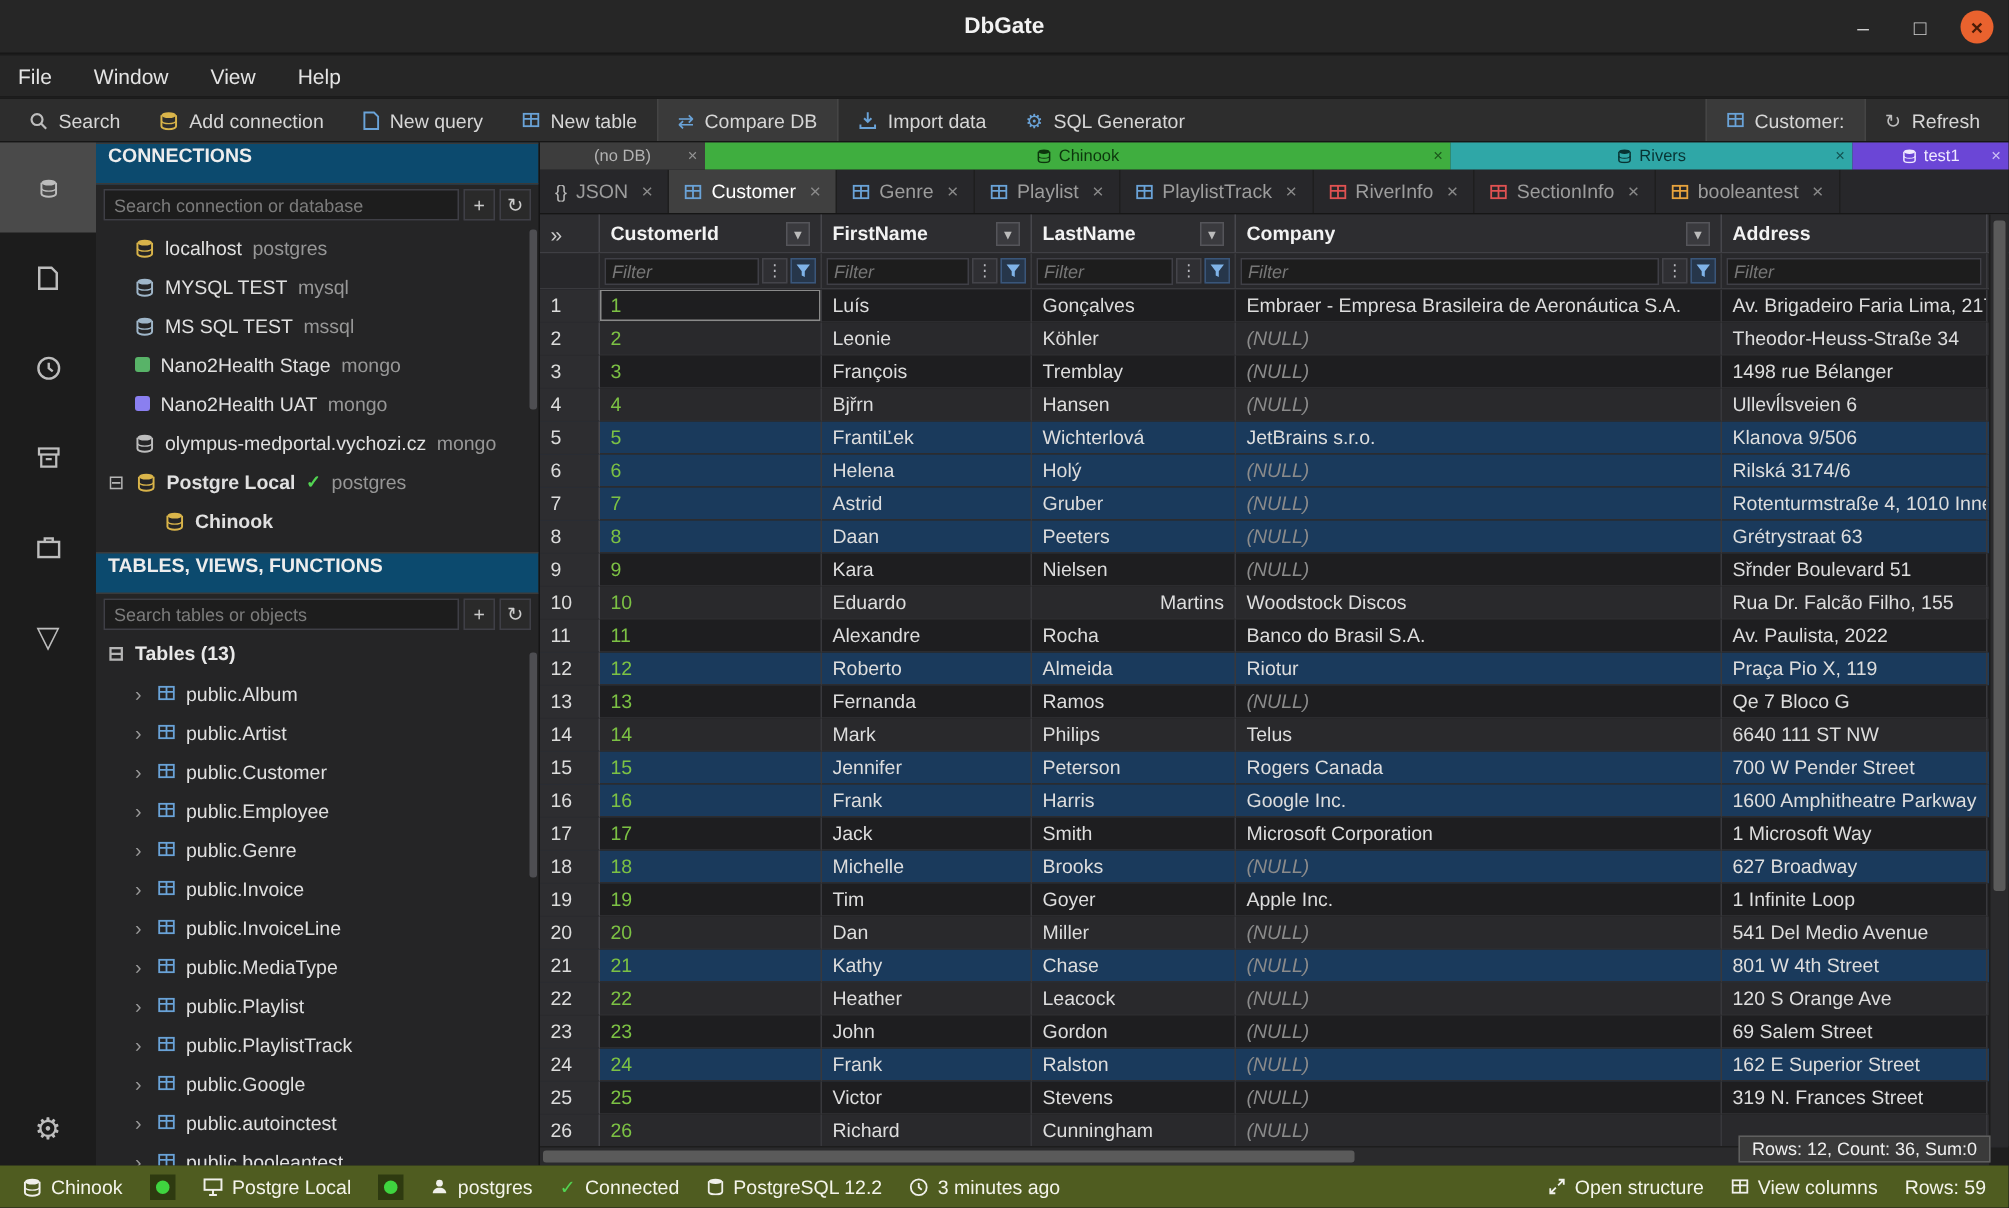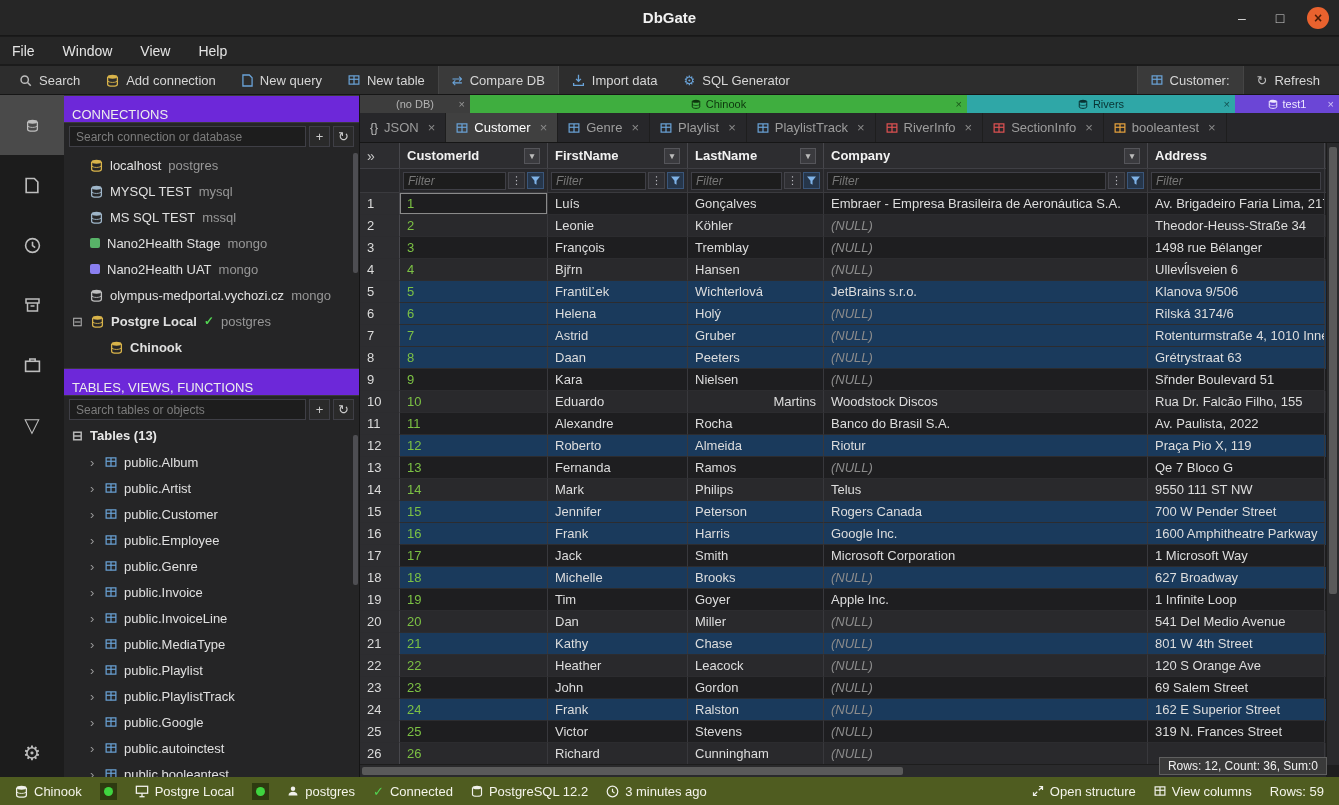--- a/index.html
+++ b/index.html
@@ -33,22 +33,22 @@
 
   
   .iconstrip{width:64px;background:#1c1c1c;position:relative;flex:none;}
   .strip-item{height:60px;display:flex;align-items:center;justify-content:center;color:#cfcfcf;font-size:20px;}
   .strip-item.selected{background:#4a4a4a;}
   .strip-gear{position:absolute;bottom:14px;left:0;width:64px;display:flex;justify-content:center;color:#cfcfcf;font-size:20px;}
 
   
   .leftpanel{width:296px;flex:none;background:#252526;border-right:1px solid #151515;position:relative;
     font-size:13px;overflow:hidden;}
-  .panel-header{height:28px;background:#6d28d9;border-top:1px solid #3a3a3a;border-bottom:1px solid #3a3a3a;
-    display:flex;align-items:flex-end;padding-left:8px;font-weight:normal;color:#ededed;}
+  .panel-header{height:28px;background:#0c4a6e;border-top:1px solid #3a3a3a;border-bottom:1px solid #3a3a3a;
+    display:flex;align-items:flex-start;padding-left:8px;font-weight:bold;color:#ededed;}
   .panel-header.second{margin-top:8px;}
   .search-row{display:flex;align-items:center;padding:3px 5px;gap:3px;}
   .search-input{flex:1;height:21px;background:#1d1d1d;border:1px solid #3f3f46;color:#c0c0c0;
     padding:0 6px;font-size:12px;outline:none;min-width:0;font-family:"Liberation Sans",sans-serif;}
   .search-input::placeholder{color:#7c7c7c;}
   .mini-btn{width:21px;height:21px;flex:none;background:#2a2a2a;border:1px solid #3f3f46;color:#ccc;
     display:flex;align-items:center;justify-content:center;font-size:13px;}
   .tree{padding-top:2px;}
   .tree-item{height:26px;display:flex;align-items:center;gap:7px;padding-left:26px;color:#e0e0e0;white-space:nowrap;}
   .tree-item.bold .cname{font-weight:bold;}
@@ -842,21 +842,21 @@
               <div class="g-cell" style="width: 136px;">Ramos</div>
               <div class="g-cell null" style="width: 324px;">(NULL)</div>
               <div class="g-cell" style="width: 177px;">Qe 7 Bloco G</div>
             </div>
             <div class="g-row even">
               <div class="g-cell g-rownum">14</div>
               <div class="g-cell id-cell" style="width: 148px;">14</div>
               <div class="g-cell" style="width: 140px;">Mark</div>
               <div class="g-cell" style="width: 136px;">Philips</div>
               <div class="g-cell" style="width: 324px;">Telus</div>
-              <div class="g-cell" style="width: 177px;">9550 111 ST NW</div>
+              <div class="g-cell" style="width: 177px;">6640 111 ST NW</div>
             </div>
             <div class="g-row odd sel">
               <div class="g-cell g-rownum">15</div>
               <div class="g-cell id-cell" style="width: 148px;">15</div>
               <div class="g-cell" style="width: 140px;">Jennifer</div>
               <div class="g-cell" style="width: 136px;">Peterson</div>
               <div class="g-cell" style="width: 324px;">Rogers Canada</div>
               <div class="g-cell" style="width: 177px;">700 W Pender Street</div>
             </div>
             <div class="g-row even sel">

